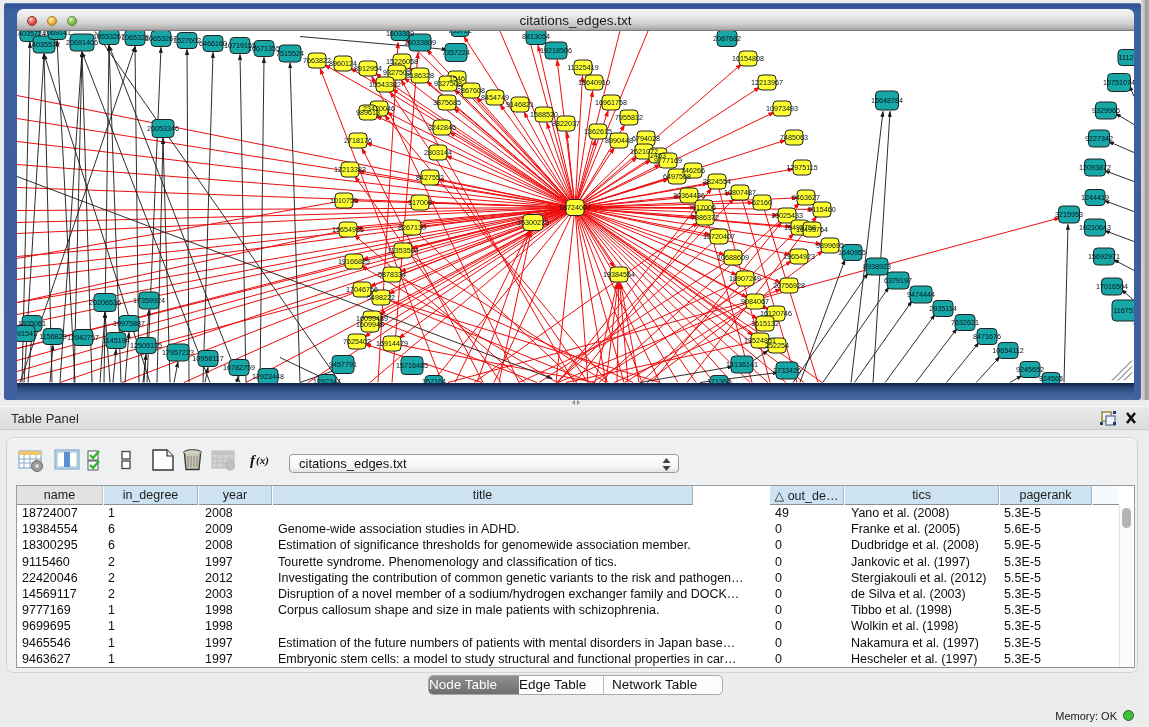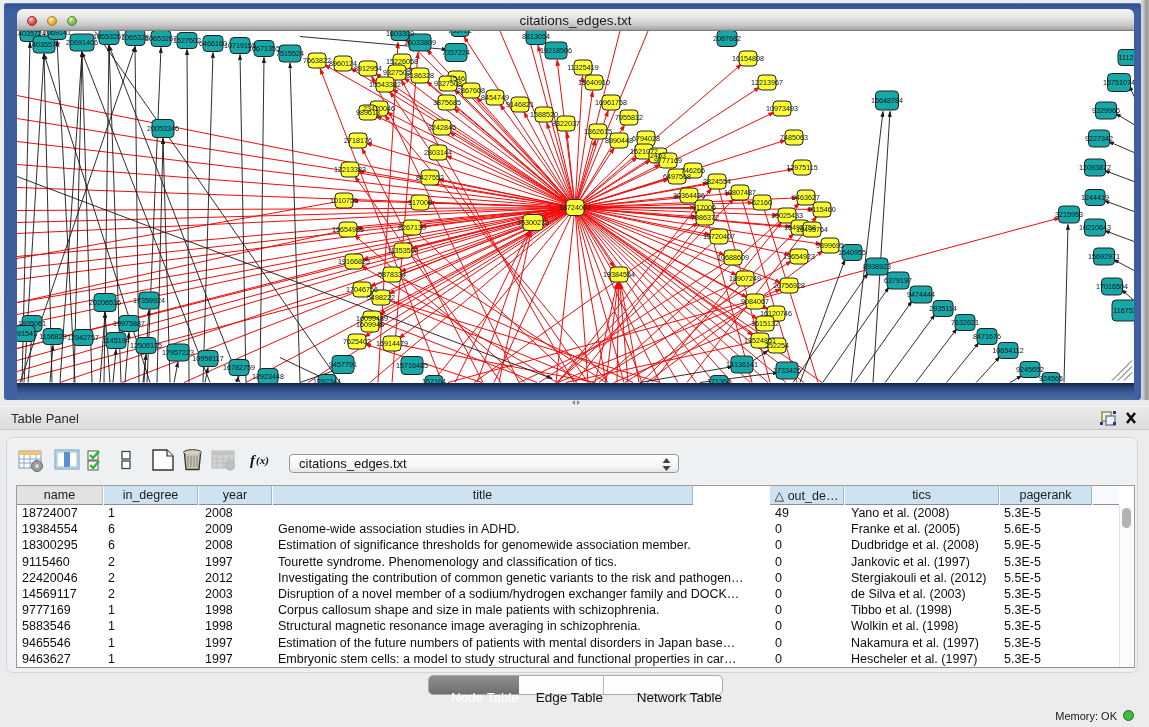--- a/index.html
+++ b/index.html
@@ -21,21 +21,21 @@
 
 #tbl{left:16px;top:485px;width:1119px;height:183px;background:#fff;border:1px solid #9b9b9b;border-bottom:1px solid #8e8e8e}
 .th{position:absolute;top:485px;height:20px;background:#cde3f1;border-top:1px solid #9b9b9b;border-bottom:1px solid #8e8e8e;border-right:1px solid #9fb9c9;font-size:12.5px;color:#1c1c1c;text-align:center;padding-top:2px}
 .tr{position:absolute;left:17px;width:1100px;height:16.2px;font-size:12.5px;color:#0d0d0d;white-space:nowrap}
 .tr span{position:absolute;top:0px}
 .c0{left:5px}.c1{left:91px}.c2{left:188px}.c3{left:261px}.c4{left:758px}.c5{left:834px}.c6{left:987px}
 #vsb{left:1119px;top:506px;width:14px;height:161px;background:#fbfbfb;border-left:1px solid #e3e3e3}
 #vsb .th2{position:absolute;left:2px;top:2px;width:9px;height:20px;border-radius:5px;background:#b3b3b3}
 
 #tabs{left:428px;top:675px;width:295px;height:20px;border:1px solid #a9a9a9;border-radius:5px;background:#fdfdfd;font-size:13.5px;color:#111}
-#tabs .seg{position:absolute;top:0;height:18px;padding-top:14px;text-align:right}
+#tabs .seg{position:absolute;top:0;height:18px;padding-top:1px;text-align:left}
 #seg1{left:0;width:90px;background:linear-gradient(180deg,#909090,#6e6e6e);color:#fff;border-radius:4px 0 0 4px}
 #seg2{left:90px;width:85px;border-right:1px solid #bbb}
 #seg3{left:183px;width:110px}
 #mem{right:32px;top:710px;font-size:11px;color:#1a1a1a}
 #dot{left:1123px;top:710px;width:11px;height:11px;border-radius:50%;background:#35c435;border:1px solid #4a4a4a}
 #divider{left:0;top:400px;width:1149px;height:6px;background:#ececec}
 </style></head>
 <body>
 <div class="abs" id="frame"></div>
 <div class="abs" id="titlebar">
@@ -716,24 +716,23 @@
 <div class="tr" style="top:603.2px">
     <span class="c0">9777169</span>
     <span class="c1">1</span>
     <span class="c2">1998</span>
     <span class="c3">Corpus callosum shape and size in male patients with schizophrenia.</span>
     <span class="c4">0</span>
     <span class="c5">Tibbo et al. (1998)</span>
     <span class="c6">5.3E-5</span>
   </div>
 <div class="tr" style="top:619.4px">
-    <span class="c0">5883546</span>
+    <span class="c0">9699695</span>
     <span class="c1">1</span>
     <span class="c2">1998</span>
-    <span class="c3">Structural magnetic resonance image averaging in schizophrenia.</span>
     <span class="c4">0</span>
     <span class="c5">Wolkin et al. (1998)</span>
     <span class="c6">5.3E-5</span>
   </div>
 <div class="tr" style="top:635.6px">
     <span class="c0">9465546</span>
     <span class="c1">1</span>
     <span class="c2">1997</span>
     <span class="c3">Estimation of the future numbers of patients with mental disorders in Japan base…</span>
     <span class="c4">0</span>

